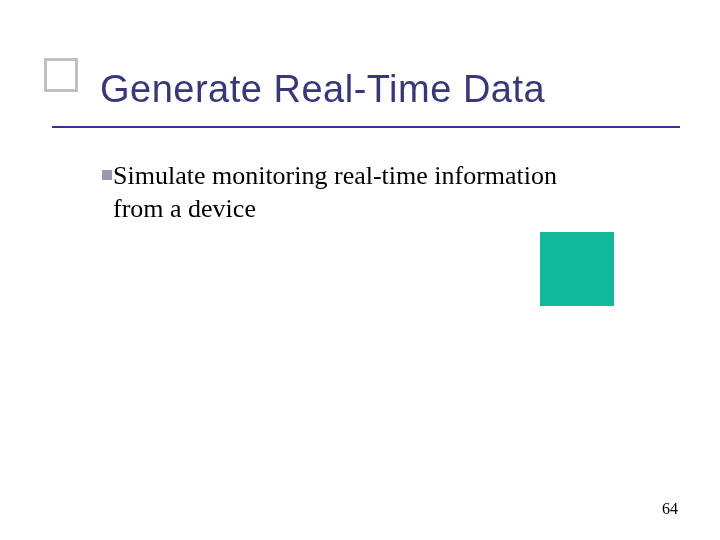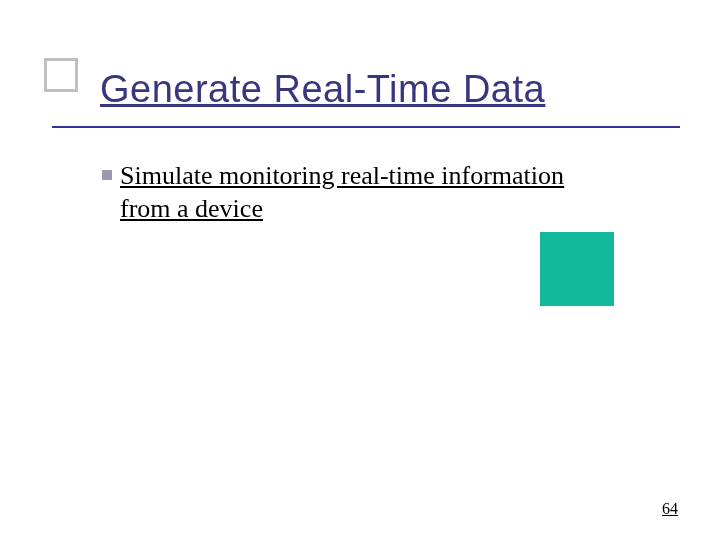--- a/index.html
+++ b/index.html
@@ -1,15 +1,15 @@
 <!DOCTYPE html>
 <html><head>
   <meta charset="utf-8">
   <style>
-    * { margin: 0; padding: 0; box-sizing: border-box; text-decoration: underline; }
+    * { margin: 0; padding: 0; box-sizing: border-box; }
     body {
       width: 720px;
       height: 540px;
       background: #fff;
       font-family: Verdana, Geneva, sans-serif;
       position: relative;
       overflow: hidden;
     }
     .decoration-box {
       position: absolute;
@@ -42,21 +42,21 @@
     }
     .bullet-list {
       position: absolute;
       left: 102px;
       top: 160px;
       right: 120px;
     }
     .bullet-item {
       display: flex;
       align-items: flex-start;
-      gap: 8px;
+      gap: 1px;
     }
     .bullet-marker {
       width: 10px;
       height: 10px;
       background: #9898b0;
       margin-top: 10px;
       flex-shrink: 0;
     }
     .bullet-text {
       font-family: Georgia, 'Times New Roman', serif;

